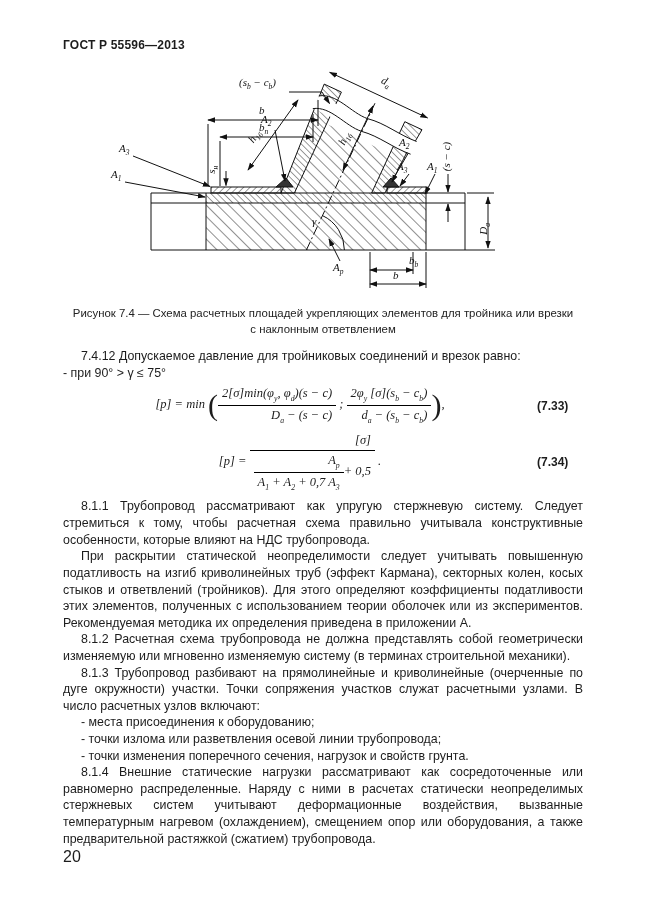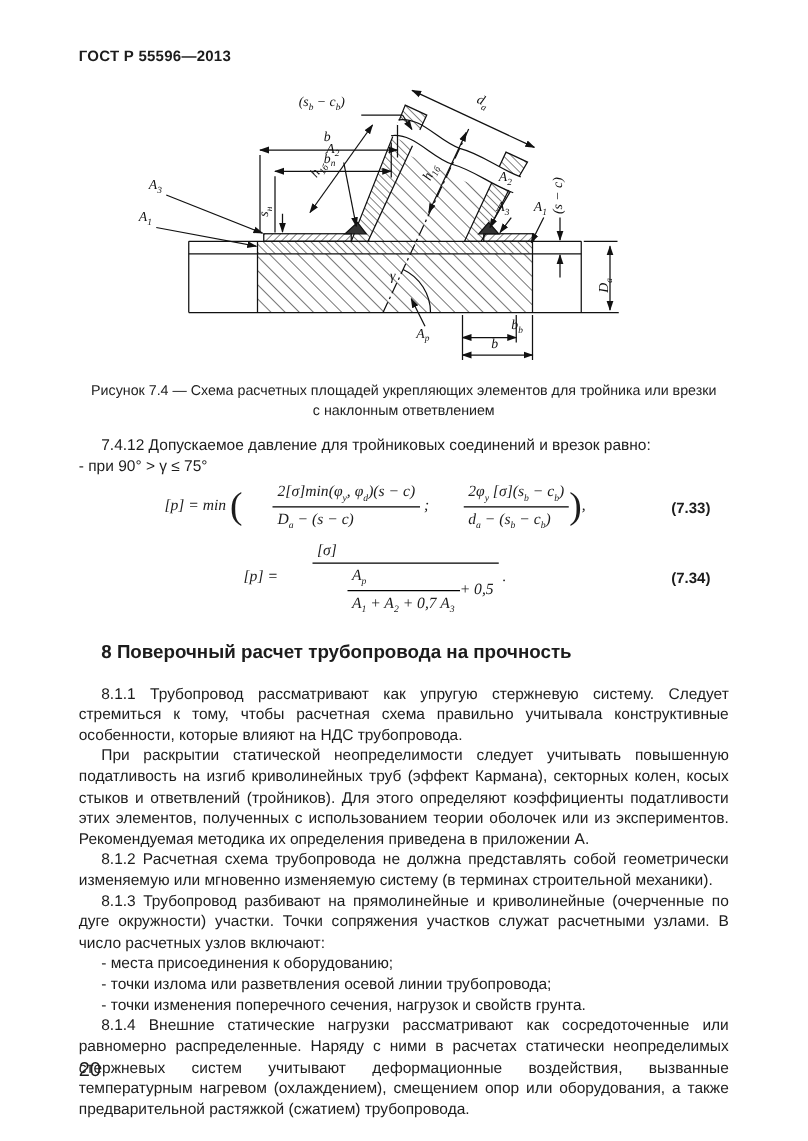--- a/index.html
+++ b/index.html
@@ -36,21 +36,21 @@
   .content{
     position:absolute;left:63px;top:348px;width:520px;
     font-size:12.4px;line-height:1.34;text-align:justify;
   }
   .content p{margin:0;text-indent:18px;}
   .noind{text-indent:0 !important;}
   
   .eqrow{display:flex;align-items:center;margin:4px 0 6px 0;}
   .eqbody{flex:1;text-align:center;font-family:"Liberation Serif",serif;font-style:italic;font-size:12.5px;}
   .eqnum{width:46px;text-align:left;font-size:12px;font-style:normal;font-weight:bold;}
-  .frac{display:inline-block;vertical-align:middle;text-align:left;margin-left:24px;}
+  .frac{display:inline-block;vertical-align:middle;text-align:right;}
   .frac .num{display:block;padding:0 4px 1px 4px;border-bottom:1px solid #000;}
   .frac .den{display:block;padding:1px 4px 0 4px;}
   .bigp{font-size:30px;font-weight:200;vertical-align:middle;font-style:normal;font-family:"Liberation Serif",serif;}
   sub{font-size:0.62em;}
   .denline{display:inline-flex;align-items:center;gap:2px;}
   .h1{font-size:15px;font-weight:bold;margin:20px 0 14px 0;text-indent:18px;}
   .h2{font-size:12.6px;font-weight:bold;margin:0 0 10px 0;text-indent:18px;}
   .pageno{position:absolute;left:63px;top:848px;font-size:16px;}
 </style>
 </head>
@@ -194,21 +194,20 @@
 
     <div class="eqrow">
       <div class="eqbody">
         <span>[p] =</span>
         <span class="frac"><span class="num">[σ]</span><span class="den denline"><span class="frac"><span class="num">A<sub>p</sub></span><span class="den">A<sub>1</sub> + A<sub>2</sub> + 0,7 A<sub>3</sub></span></span><span>+ 0,5</span></span></span>
         <span>.</span>
       </div>
       <div class="eqnum">(7.34)</div>
     </div>
 
-    <div class="h1">8 Поверочный расчет трубопровода на прочность</div>
 
     <p>8.1.1 Трубопровод  рассматривают  как  упругую стержневую систему. Следует стремиться к тому, чтобы расчетная схема правильно учитывала конструктивные особенности, которые влияют на НДС трубопровода.</p>
     <p>При раскрытии статической неопределимости следует учитывать повышенную податливость на изгиб криволинейных труб (эффект Кармана), секторных колен, косых стыков и ответвлений (тройников). Для этого определяют коэффициенты податливости этих элементов, полученных с использованием теории оболочек или из экспериментов. Рекомендуемая методика их определения приведена в приложении А.</p>
     <p>8.1.2 Расчетная схема трубопровода не должна представлять собой геометрически изменяемую или мгновенно изменяемую систему (в терминах строительной механики).</p>
     <p>8.1.3 Трубопровод разбивают на прямолинейные и криволинейные (очерченные по дуге окружности) участки. Точки сопряжения участков служат расчетными узлами. В число расчетных узлов включают:</p>
     <p>- места присоединения к оборудованию;</p>
     <p>- точки излома или разветвления осевой линии трубопровода;</p>
     <p>- точки изменения поперечного сечения, нагрузок и свойств грунта.</p>
     <p>8.1.4 Внешние статические нагрузки рассматривают как сосредоточенные или равномерно распределенные. Наряду с ними в расчетах статически неопределимых стержневых систем учитывают деформационные воздействия, вызванные температурным нагревом (охлаждением), смещением опор или оборудования, а также предварительной растяжкой (сжатием) трубопровода.</p>
   </div>

